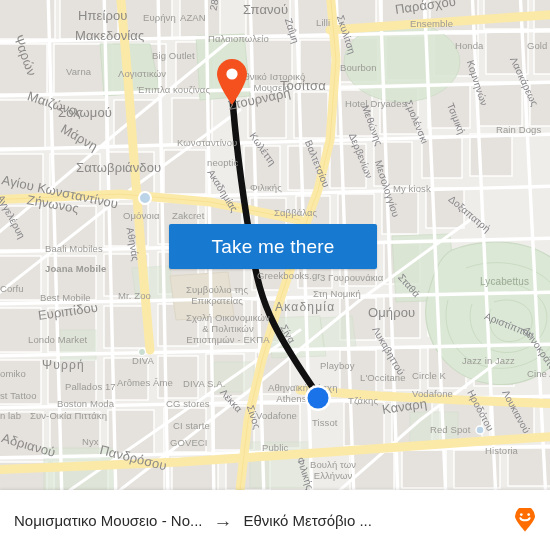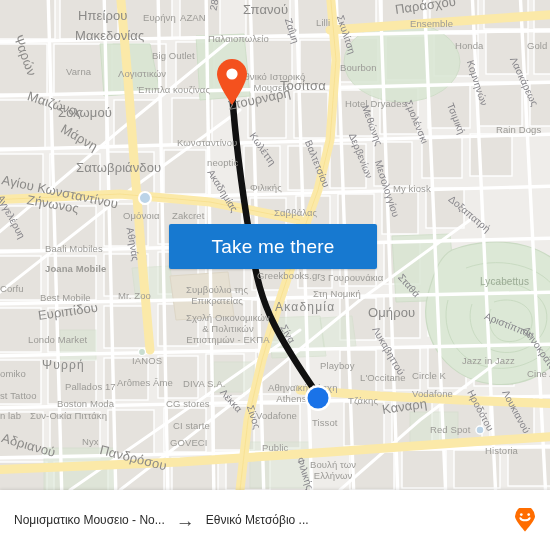--- a/index.html
+++ b/index.html
@@ -51,21 +51,21 @@
   }
 
   
   .bottombar{
     position:absolute; left:0; bottom:0; width:550px; height:60px;
     background:#ffffff;
     display:flex; align-items:center;
     box-shadow:0 -1px 3px rgba(0,0,0,.10);
   }
   .bb-origin, .bb-dest{
-    font-size:12px; color:#2b2b2b; white-space:nowrap;
+    font-size:15px; color:#2b2b2b; white-space:nowrap;
     overflow:hidden; text-overflow:ellipsis;
   }
   .bb-origin{ margin-left:14px; max-width:230px; }
   .bb-arrow{ margin:0 11px; color:#3a3a3a; font-size:19px; line-height:1; }
   .bb-dest{ max-width:160px; }
   .logo{
     margin-left:auto; margin-right:14px;
     display:flex; align-items:center; gap:2px;
   }
   .logo-text{ font-size:23px; font-weight:bold; color:#1c1c1c; letter-spacing:-.6px; }
@@ -350,21 +350,21 @@
         <div class="map-label big" style="left: 368px; top: 305px;">Ομήρου</div>
         <div class="map-label street" style="left: 485px; top: 310px; transform: rotate(22deg);">Αριστίππου</div>
         <div class="map-label poi" style="left: 186px; top: 313px; white-space: pre; text-align: center; line-height: 1.15;">Σχολή Οικονομικών
 &amp; Πολιτικών
 Επιστημών - ΕΚΠΑ</div>
         <div class="map-label poi" style="left: 28px; top: 334px;">Londo Market</div>
         <div class="map-label street" style="left: 283px; top: 320px; transform: rotate(60deg);">Σίνα</div>
         <div class="map-label street" style="left: 375px; top: 322px; transform: rotate(60deg);">Λυκαβηττού</div>
         <div class="map-label street" style="left: 525px; top: 322px; transform: rotate(55deg);">Δεινοκράτους</div>
         <div class="map-label huge" style="left: 42px; top: 358px;">Ψυρρή</div>
-        <div class="map-label poi" style="left: 132px; top: 355px;">IANOS</div>
+        <div class="map-label poi" style="left: 132px; top: 355px;">DIVA</div>
         <div class="map-label poi" style="left: 320px; top: 360px;">Playboy</div>
         <div class="map-label poi" style="left: 462px; top: 355px;">Jazz in Jazz</div>
         <div class="map-label poi" style="left: 527px; top: 368px;">Cine A</div>
         <div class="map-label poi" style="left: 0px; top: 368px;">omiko</div>
         <div class="map-label poi" style="left: 0px; top: 390px;">st Tattoo</div>
         <div class="map-label poi" style="left: 65px; top: 381px;">Pallados 17</div>
         <div class="map-label poi" style="left: 117px; top: 377px;">Arômes Âme</div>
         <div class="map-label poi" style="left: 183px; top: 378px;">DIVA S.A.</div>
         <div class="map-label poi" style="left: 412px; top: 370px;">Circle K</div>
         <div class="map-label poi" style="left: 360px; top: 372px;">L'Occitane</div>

